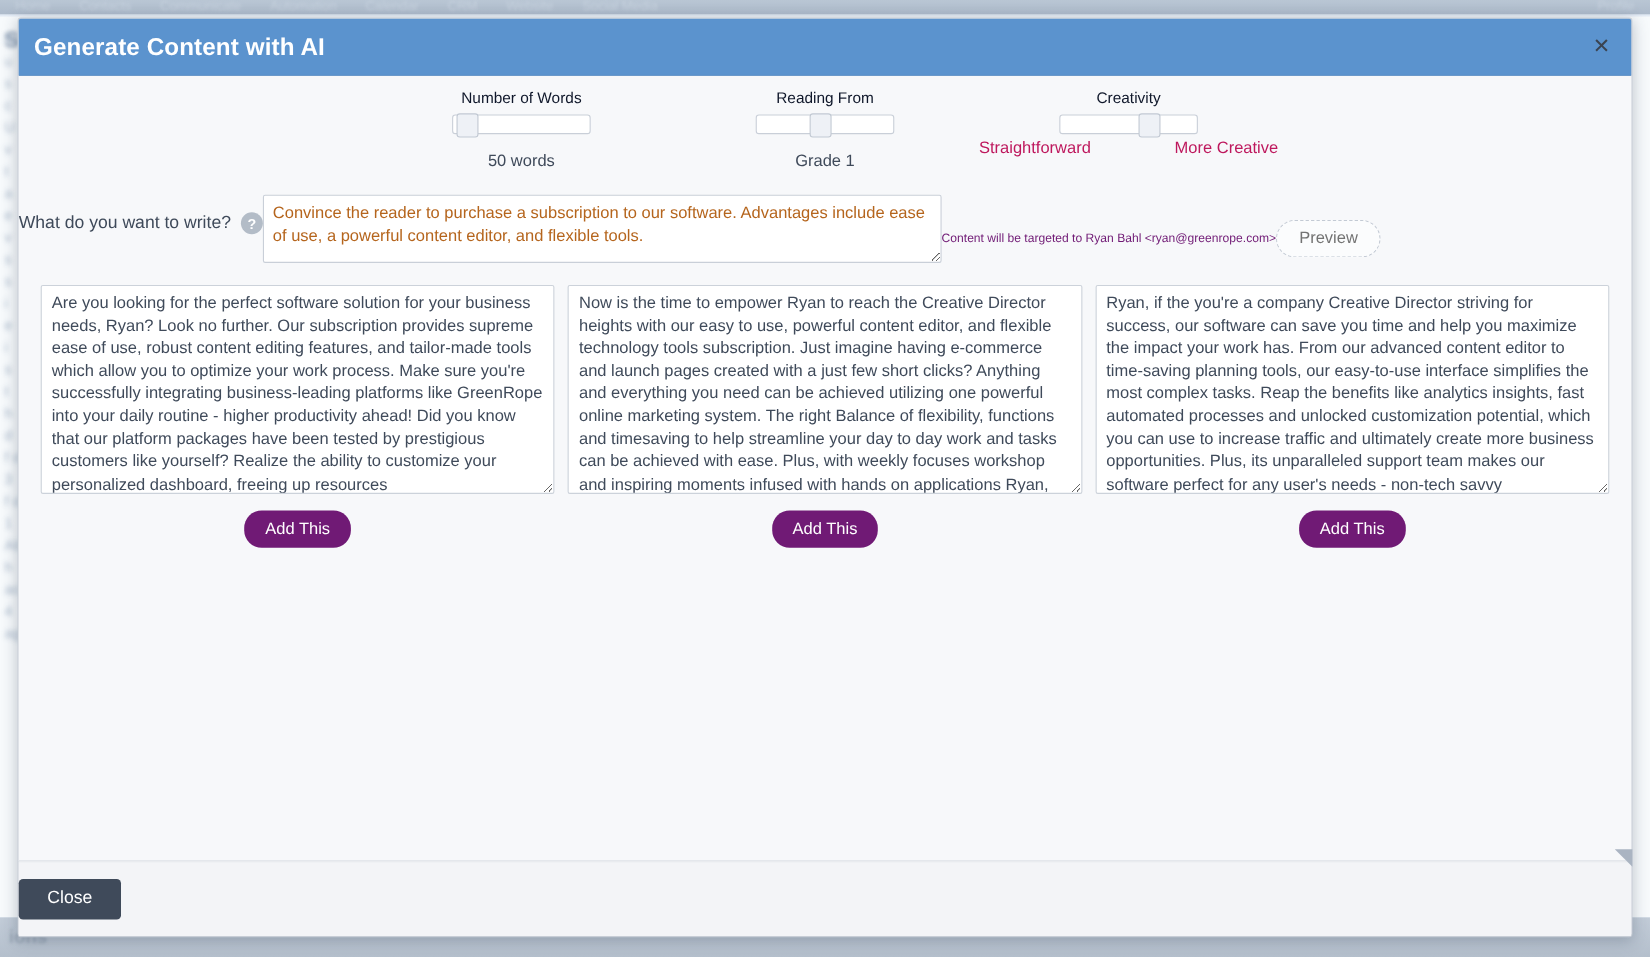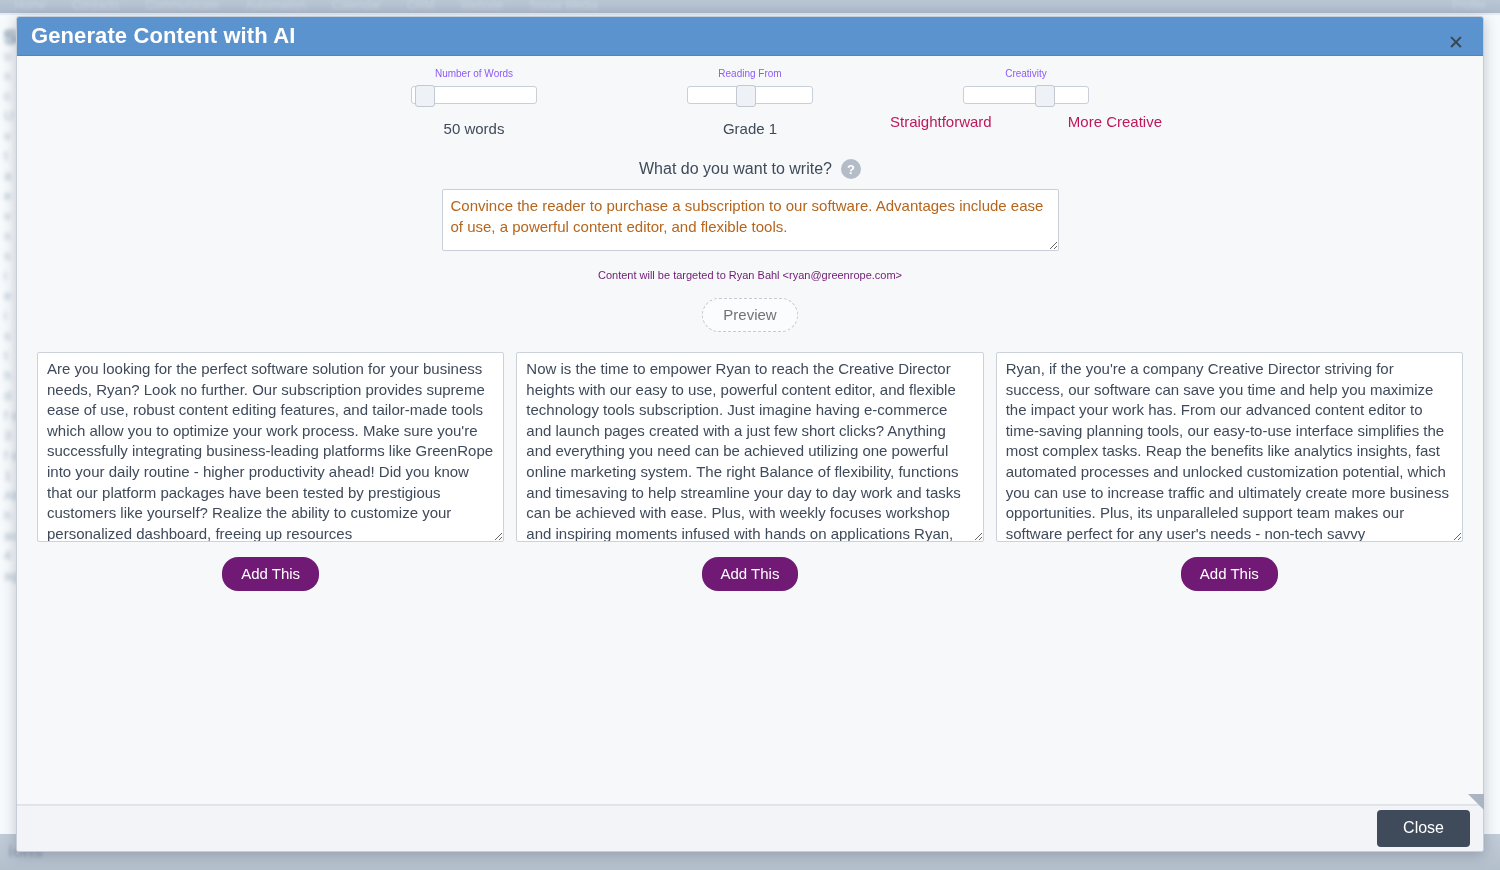--- a/index.html
+++ b/index.html
@@ -70,21 +70,21 @@
     position: absolute;
     left: 16px; top: 16px;
     width: 1468px; height: 836px;
     background: #f7f8fa;
     border: 1px solid #c7cdd6;
     border-radius: 3px;
     box-shadow: 0 3px 14px rgba(40,55,75,.28);
     display: flex; flex-direction: column;
   }
   #modal-header {
-    height: 39px; flex: none;
+    height: 52px; flex: none;
     background: #5b93ce;
     border-bottom: 1px solid #4e86c0;
     display: flex; align-items: center;
     padding: 0 14px 0 14px;
     border-radius: 2px 2px 0 0;
     position: relative;
   }
   #modal-title {
     color: #ffffff;
     font-size: 22px;
@@ -117,21 +117,21 @@
     justify-content: center;
     padding-top: 12px;
     gap: 0;
   }
   .slider-group {
     width: 276px;
     display: flex; flex-direction: column; align-items: center;
     position: relative;
   }
   .slider-label {
-    font-size: 10px; color: #8b5cf6; margin-bottom: 7px;
+    font-size: 14px; color: #0f172a; margin-bottom: 7px;
   }
   .slider-track {
     width: 126px; height: 18px;
     background: #ffffff;
     border: 1px solid #c9cfd8;
     border-radius: 3px;
     position: relative;
   }
   .slider-thumb {
     position: absolute; top: -2px;
@@ -146,21 +146,21 @@
   .slider-endlabels {
     position: absolute; top: 45px; left: 0; right: 0;
     display: flex; justify-content: space-between;
     font-size: 15px; color: #be185d;
     padding: 0 2px;
   }
 
   
   #prompt-wrap {
     margin-top: 22px;
-    display: flex; flex-direction: column; align-items: center;
+    display: flex; flex-direction: row; align-items: center;
   }
   #prompt-label-row {
     display: flex; align-items: center; gap: 9px;
     font-size: 16px; color: #3f4a5a;
     margin-bottom: 10px;
   }
   #help-icon {
     width: 20px; height: 20px; border-radius: 50%;
     background: #b3bcc7;
     color: #ffffff;
@@ -229,25 +229,25 @@
     border: none;
     border-radius: 16px;
     padding: 8px 19px 9px;
     font-size: 15px;
     cursor: pointer;
     font-family: "Liberation Sans", sans-serif;
   }
 
   
   #modal-footer {
-    height: 46px; flex: none;
+    height: 68px; flex: none;
     background: #f3f4f7;
     border-top: 1px solid #e2e5ea;
-    display: flex; align-items: center; justify-content: flex-end;
-    padding-right: 13px;
+    display: flex; align-items: center; justify-content: flex-start;
+    padding-right: 29px;
     position: relative;
     border-radius: 0 0 2px 2px;
   }
   #close-btn {
     background: #3f4a5a;
     color: #ffffff;
     border: none;
     border-radius: 4px;
     padding: 9px 26px 10px;
     font-size: 16px;

